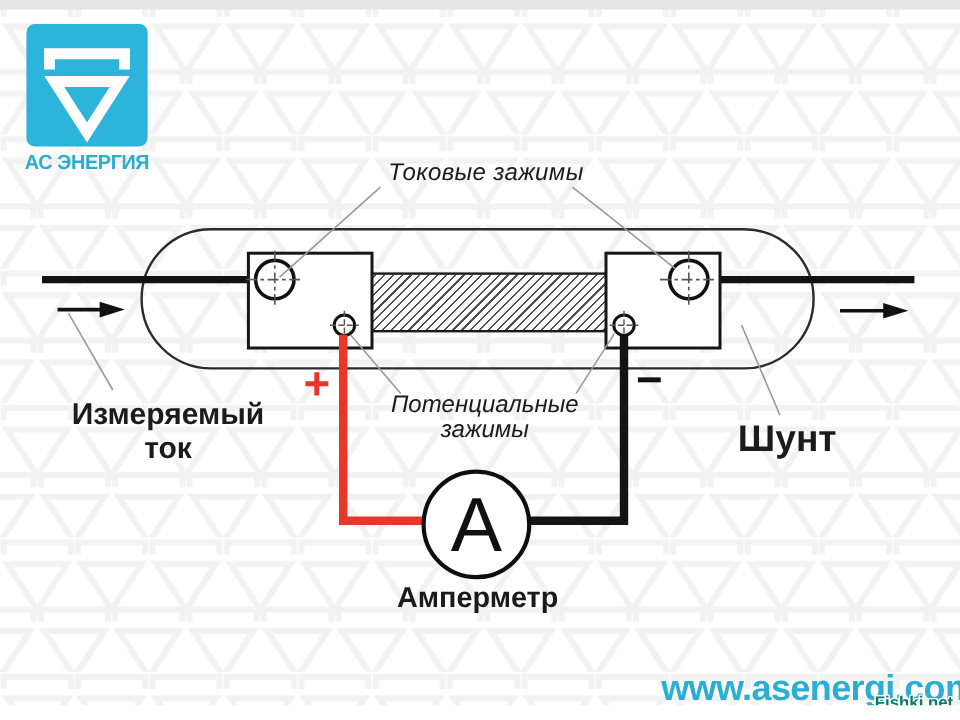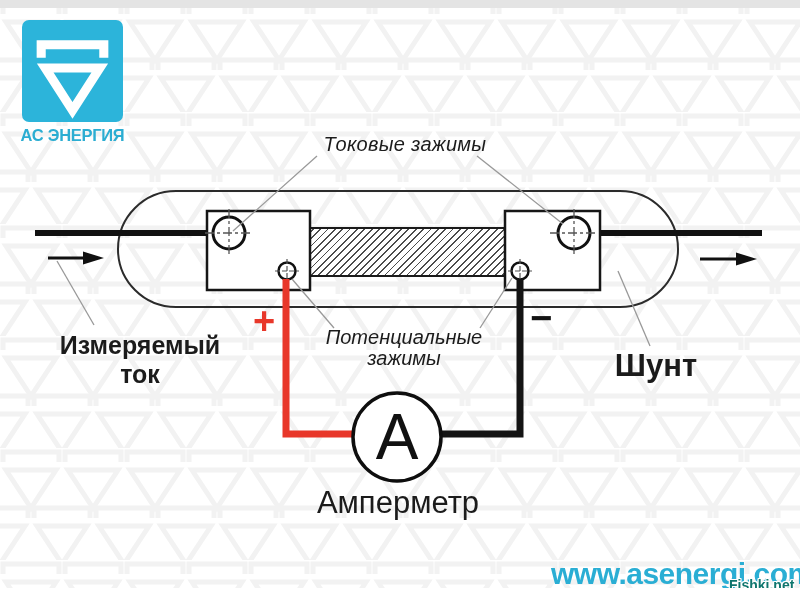--- a/index.html
+++ b/index.html
@@ -26,21 +26,21 @@
   .lbl{position:absolute;z-index:5;color:#1b1b1b;white-space:nowrap;}
   .lbl-tokovye{left:405px;top:133px;transform:translateX(-50%);
     font-style:italic;font-size:20px;letter-spacing:.3px;}
   .lbl-potenc{left:404px;top:327px;transform:translateX(-50%);
     font-style:italic;font-size:20px;line-height:21px;text-align:center;}
   .lbl-izmer{left:140px;top:331px;transform:translateX(-50%);
     font-weight:bold;font-size:25px;line-height:29px;text-align:center;}
   .lbl-shunt{left:656px;top:348px;transform:translateX(-50%);
     font-weight:bold;font-size:31px;}
   .lbl-amper{left:398px;top:485px;transform:translateX(-50%);
-    font-weight:normal;font-size:31px;}
+    font-weight:bold;font-size:24px;}
   .sym-plus{left:264px;top:321px;transform:translate(-50%,-50%);
     color:#e8372a;font-size:38px;font-weight:bold;}
   .sym-minus{left:541px;top:318px;transform:translate(-50%,-50%);
     color:#111111;font-size:38px;font-weight:bold;}
   .sym-ammeter{left:397px;top:440px;transform:translate(-50%,-54%);
     font-size:64px;font-weight:400;color:#111111;}
 
   .website{position:absolute;left:551px;top:557px;z-index:5;
     color:#2aaed4;font-weight:bold;font-size:30px;letter-spacing:-0.5px;}
   .fishki{position:absolute;left:729px;top:577px;z-index:6;

